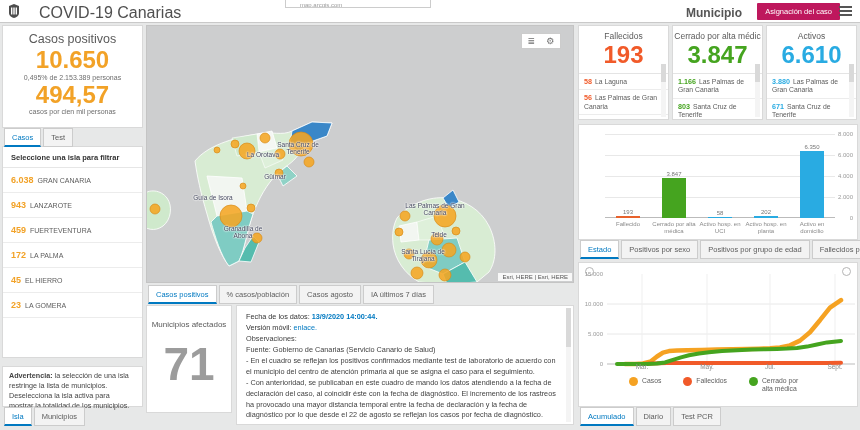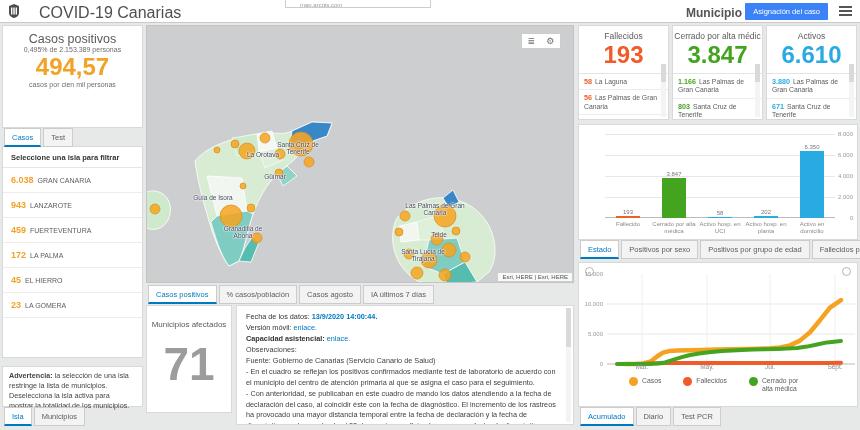--- a/index.html
+++ b/index.html
@@ -7,21 +7,21 @@
   body { font-family:"Liberation Sans", sans-serif; background:#e7e8e8; position:relative; }
   .abs { position:absolute; }
   .card { position:absolute; background:#fff; border:1px solid #d9d9d9; }
 
   
   #header { position:absolute; left:0; top:0; width:860px; height:23px; background:#fff; border-bottom:1px solid #c9c9c9; z-index:5; }
   #app-title { position:absolute; left:24px; top:4px; font-size:16px; color:#4f4f4f;margin-left:15px; }
   #logo { position:absolute; left:8px; top:4px; width:12px; height:14px; }
   #search-frag { position:absolute; left:285px; top:-4px; width:146px; height:12px; background:#fff; border:1px solid #ccc; font-size:6px; color:#9a9a9a; padding-left:14px; line-height:16px; overflow:hidden; }
   #municipio { position:absolute; right:118px; top:6px; font-size:12px; font-weight:bold; color:#555; }
-  #assign-btn { position:absolute; right:32px; top:3px; background:#3b82f6; color:#fff; font-size:7.5px; padding:4px 8px; border:none; border-radius:1px; cursor:pointer; }
+  #assign-btn { position:absolute; right:20px; top:3px; background:#be185d; color:#fff; font-size:7.5px; padding:4px 8px; border:none; border-radius:1px; cursor:pointer; }
   #burger { position:absolute; right:8px; top:6px; width:13px; height:11px; cursor:pointer; }
   #burger span { display:block; height:2px; background:#555; margin-bottom:2px; }
 
   
   .tabrow { position:absolute; display:flex; gap:2px; align-items:stretch; z-index:3; }
   .tab { background:#f3f3f3; border:1px solid #ccc; color:#5d5d5d; font-size:7.5px; padding:4px 7px 3px; white-space:nowrap; cursor:pointer; }
   .tab.active { background:#fff; color:#0079c1; border-bottom:2px solid #0079c1; }
 
   
   #pos-card { left:2px; top:25px; width:141px; height:103px; text-align:center; overflow:hidden; }
@@ -98,20 +98,21 @@
   <button id="assign-btn">Asignación del caso</button>
   <div id="burger">
       <span></span>
       <span></span>
       <span></span>
     </div>
 </div>
 
 <div id="pos-card" class="card">
   <div class="t">Casos positivos</div>
+  <div class="bignum">10.650</div>
   <div class="smallgray">0,495% de 2.153.389 personas</div>
   <div class="bignum">494,57</div>
   <div class="smallgray">casos por cien mil personas</div>
 </div>
 <div class="tabrow" style="left:4px; top:128px;">
   <div class="tab active">Casos</div>
   <div class="tab">Test</div>
 </div>
 
 <div id="island-card" class="card">
@@ -225,21 +226,20 @@
 </div>
 
 <div id="affected-card" class="card">
   <div class="t">Municipios afectados</div>
   <div class="v">71</div>
 </div>
 
 <div id="info-card" class="card">
   <div><span class="lbl">Fecha de los datos:</span> <span class="blue">13/9/2020 14:00:44.</span></div>
   <div><span class="lbl">Versión móvil:</span> <span class="link">enlace.</span></div>
-  <div><b class="lbl">Capacidad asistencial:</b> <span class="link">enlace.</span></div>
   <div>Observaciones:</div>
   <div>Fuente: Gobierno de Canarias (Servicio Canario de Salud)</div>
   <div id="obs-list">
       <div>- En el cuadro se reflejan los positivos confirmados mediante test de laboratorio de acuerdo con el municipio del centro de atención primaria al que se asigna el caso para el seguimiento.</div>
       <div>- Con anterioridad, se publicaban en este cuadro de mando los datos atendiendo a la fecha de declaración del caso, al coincidir éste con la fecha de diagnóstico. El incremento de los rastreos ha provocado una mayor distancia temporal entre la fecha de declaración y la fecha de diagnóstico por lo que desde el 22 de agosto se reflejan los casos por fecha de diagnóstico.</div>
     </div>
   <div class="vscroll">
       <i></i>
     </div>
 </div>

